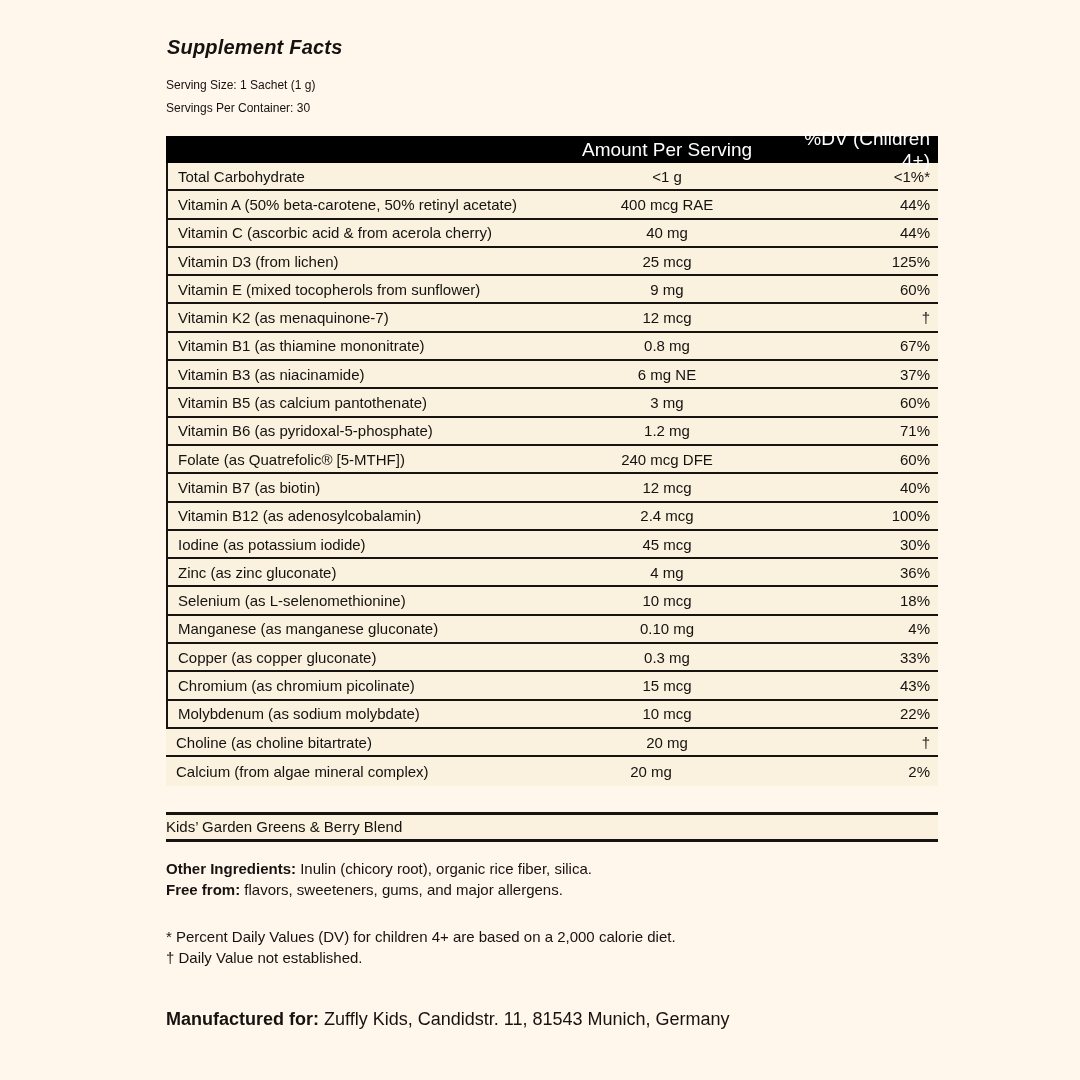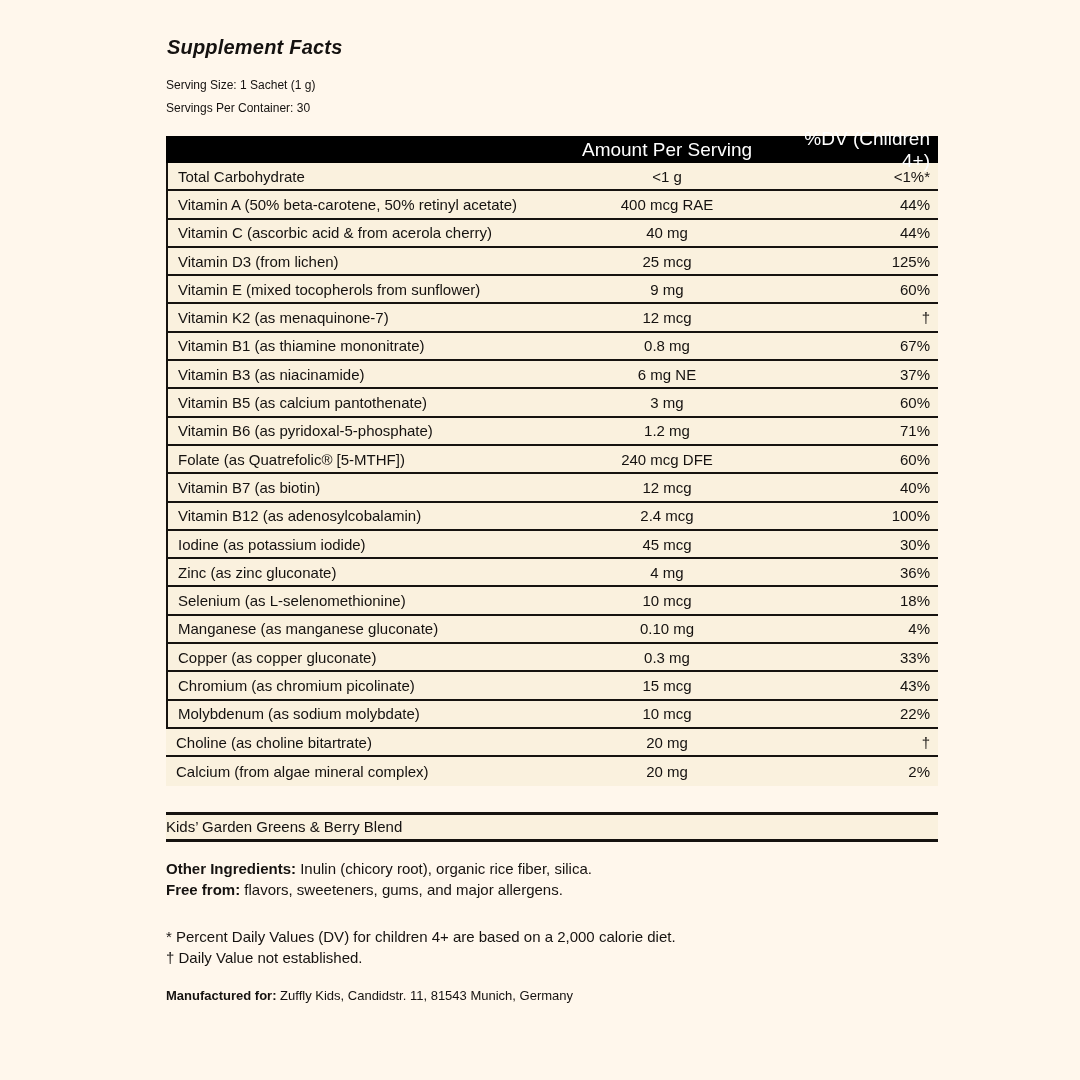--- a/index.html
+++ b/index.html
@@ -37,34 +37,34 @@
   .thead .c-name{flex:1;}
   .thead .c-amount{width:230px;text-align:center;}
   .thead .c-dv{width:156px;text-align:right;padding-right:8px;}
   .tbody{background:var(--table-bg);}
   .row{
     height:28.3px;display:flex;align-items:center;
     border-bottom:2px solid var(--line);
     font-size:15px;
   }
   .row:nth-child(-n+20){border-left:2px solid var(--line);}
-  .row:last-child{border-bottom:none;}
+  .row:last-child{border-bottom:none;gap:16px;}
   .row .c-name{flex:1;padding-left:10px;}
   .row .c-amount{width:230px;text-align:center;}
   .row .c-dv{width:156px;text-align:right;padding-right:8px;}
   .blend-row{
     margin-top:26px;height:30px;
     border-top:3px solid var(--line);border-bottom:3px solid var(--line);
     background:var(--table-bg);
     display:flex;align-items:center;font-size:15px;
   }
   .blend-row .c-name{flex:1;}
   .info-block{margin-top:16px;font-size:15px;line-height:21.5px;}
   .foot-block{margin-top:25px;font-size:15px;line-height:21.5px;}
-  .mfr-block{margin-top:16px;font-size:13px;line-height:21.5px;}
+  .mfr-block{margin-top:40px;font-size:18px;line-height:21.5px;}
   .b{font-weight:bold;}
 </style>
 </head>
 <body>
 
 <div class="title">Supplement Facts</div>
 
 <div class="serving-block">
   <div>Serving Size: 1 Sachet (1 g)</div>
   <div>Servings Per Container: 30</div>

